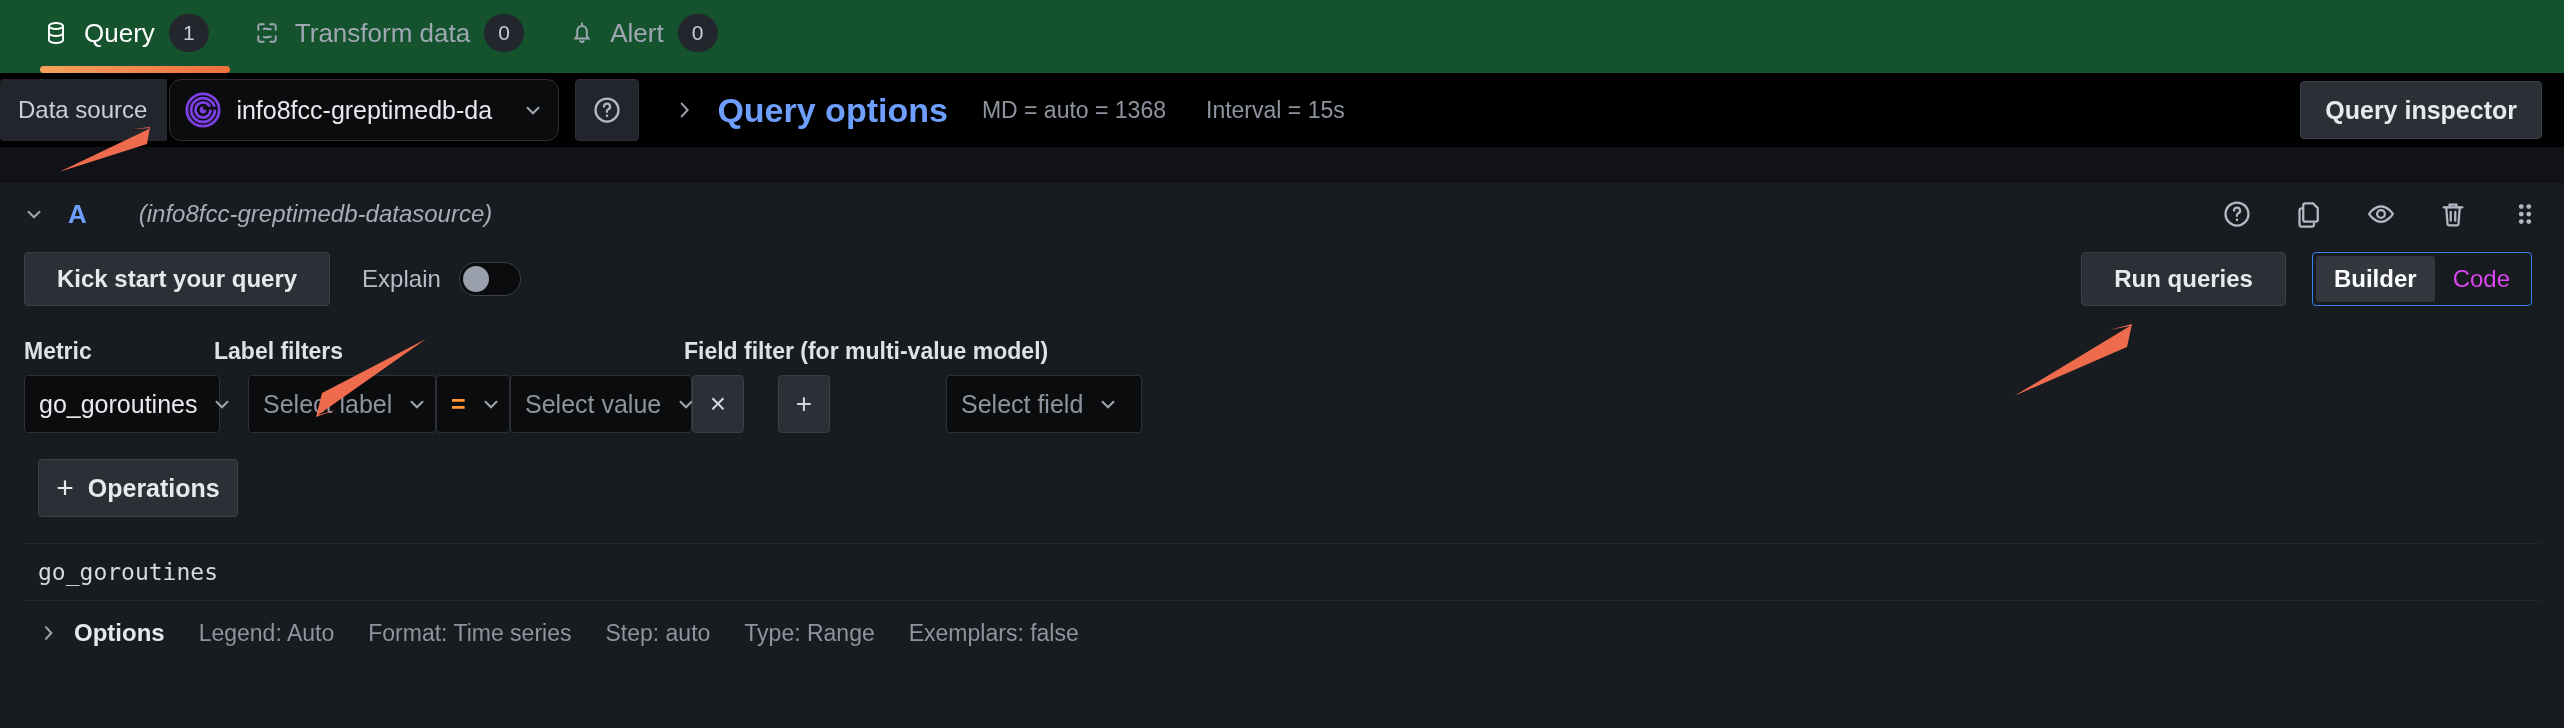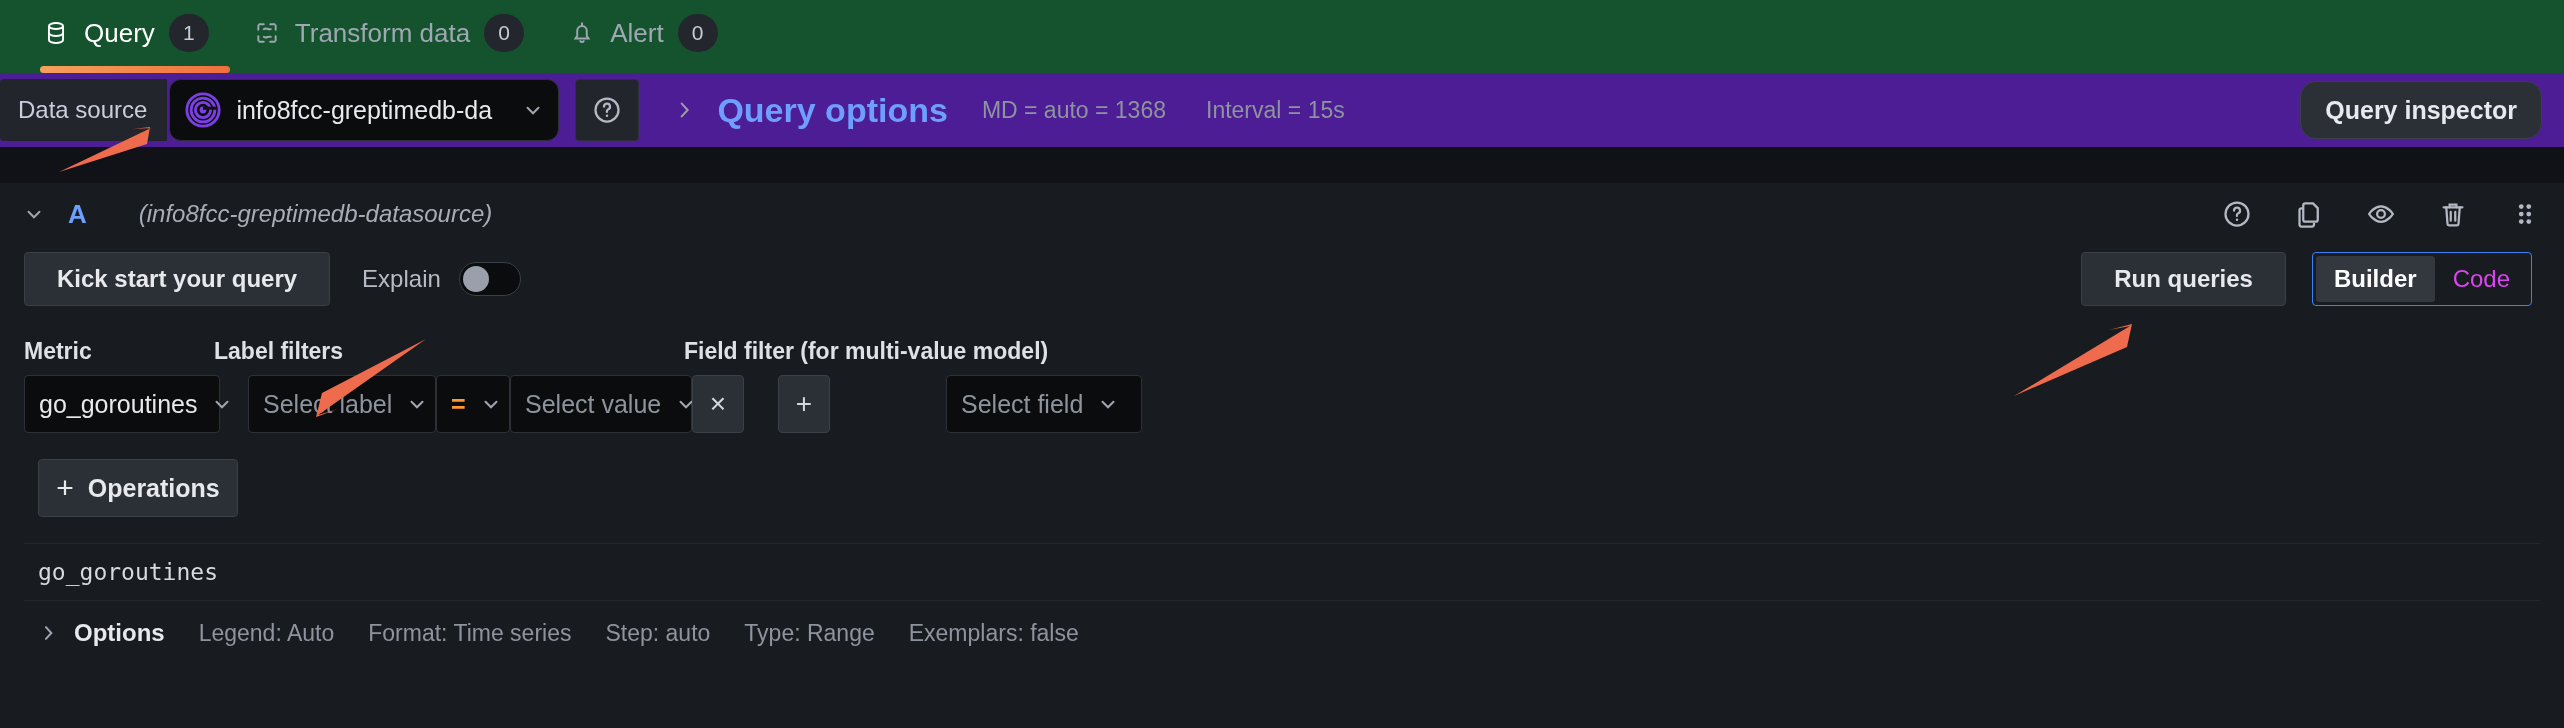--- a/index.html
+++ b/index.html
@@ -34,21 +34,21 @@
   }
   .tab-underline {
     position: absolute; left: 20px; top: 66px; width: 190px; height: 7px;
     border-radius: 4px;
     background: linear-gradient(90deg,#f5a25d 0%, #ef6f3c 100%);
   }
 
   
   .dsrow {
     position: absolute; left: 0; top: 73px; width: 2564px; height: 74px;
-    background: #4c1d95;
+    background: #000000;
     display: flex; align-items: center;
   }
   .ds-label {
     height: 62px; display: flex; align-items: center;
     padding: 0 20px 0 18px; margin-left: 0;
     background: #22252b; color: #ccccdc; font-size: 24px;
     border-radius: 4px 0 0 4px;
   }
   .ds-picker {
     width: 390px; height: 62px; margin-left: 2px;
@@ -69,21 +69,21 @@
   }
   .ds-help svg { width: 30px; height: 30px; }
   .qopt-arrow { margin-left: 34px; color: #9aa0ab; display: inline-flex; }
   .qopt-arrow svg { width: 22px; height: 22px; }
   .qopt-link { margin-left: 22px; color: #6e9fff; font-size: 34px; font-weight: bold; cursor: pointer; }
   .qopt-meta { margin-left: 34px; color: #8e949e; font-size: 23px; }
   .qopt-meta + .qopt-meta { margin-left: 40px; }
   .qinspector {
     position: absolute; right: 22px; top: 8px;
     height: 58px; padding: 0 24px;
-    background: #2b2f36; border: 1px solid #3a3f48; border-radius: 16px;
+    background: #2b2f36; border: 1px solid #3a3f48; border-radius: 4px;
     color: #e7e9ed; font-size: 25px; font-weight: bold;
     display: flex; align-items: center; cursor: pointer;
   }
 
   
   .qcard {
     position: absolute; left: 0; top: 183px; width: 2564px; height: 545px;
     background: #181b1f;
   }
   .qhead {

